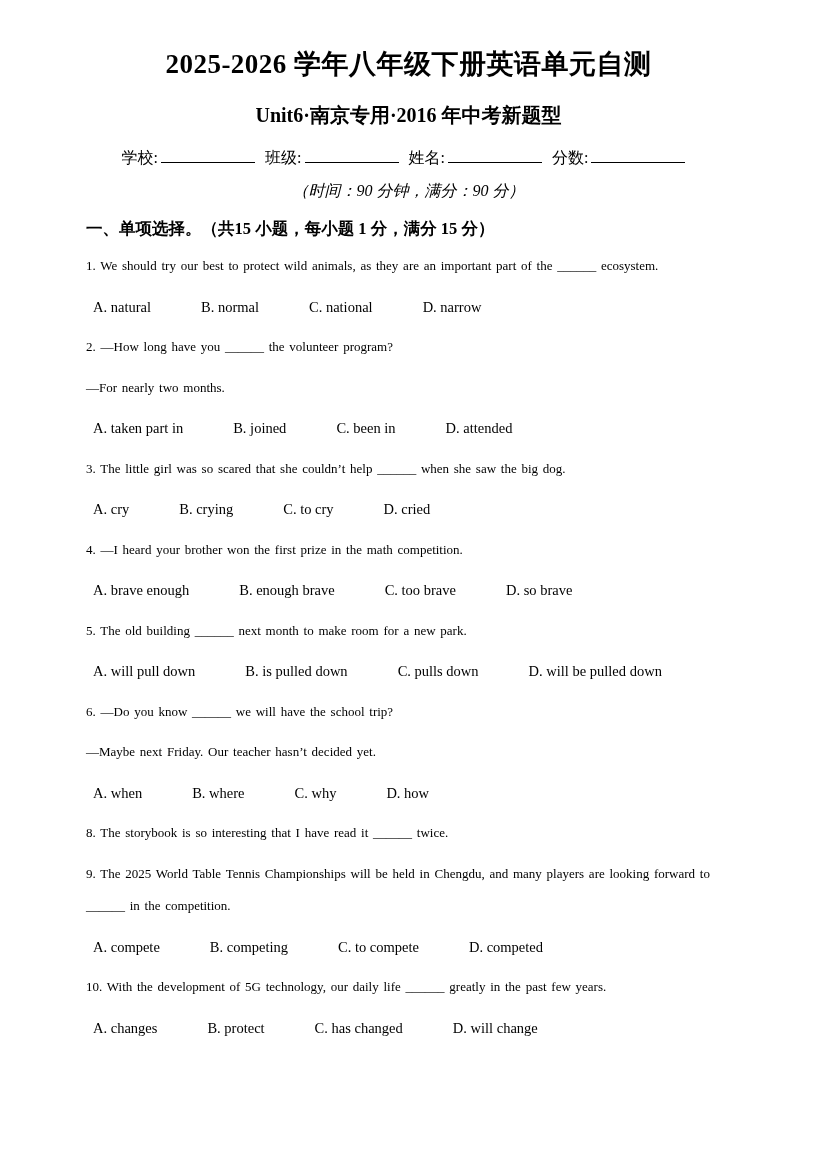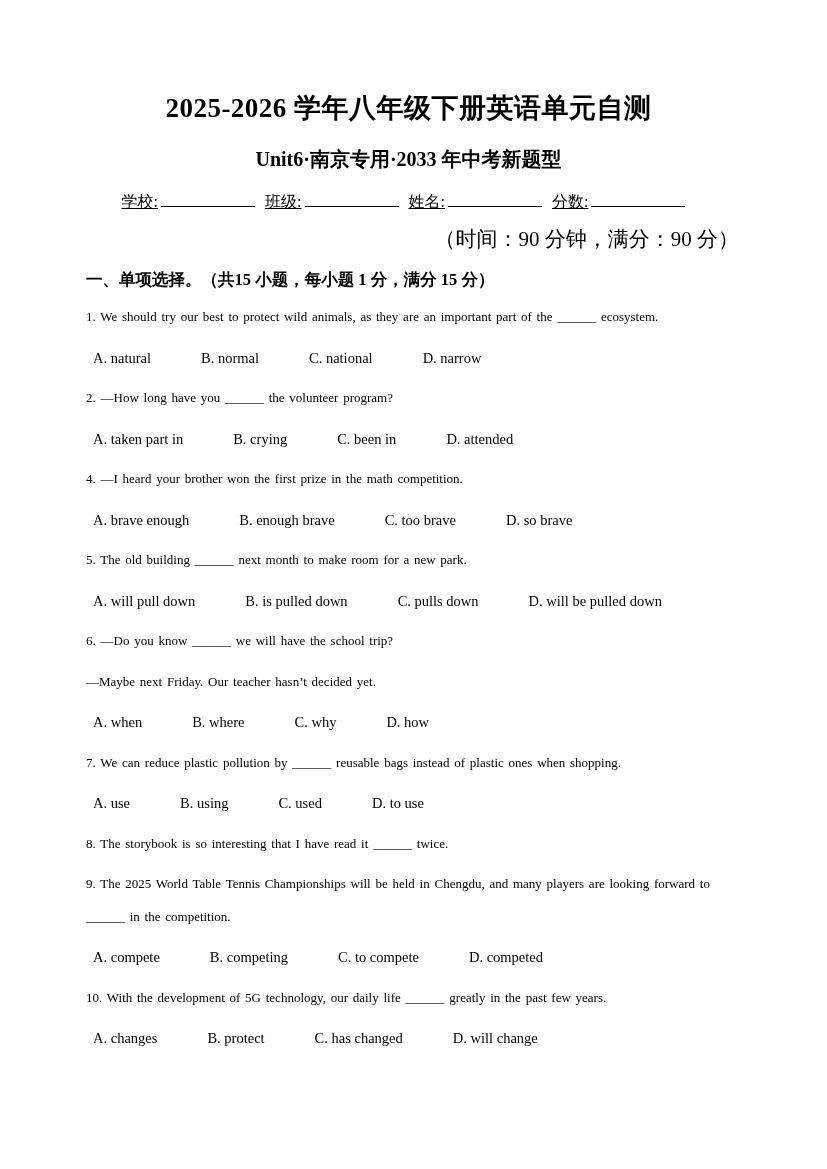--- a/index.html
+++ b/index.html
@@ -7,54 +7,55 @@
     width: 827px;
     min-height: 1169px;
     background: #ffffff;
     color: #000000;
     font-family: "Liberation Serif", "DejaVu Serif", serif;
   }
   .page {
     box-sizing: border-box;
     width: 817px;
     min-height: 1169px;
-    padding: 90px 78px 40px 78px;
+    padding: 46px 78px 40px 78px;
   }
   .page-title {
     font-size: 27px;
     font-weight: bold;
     text-align: center;
     margin: 0 0 20px 0;
     letter-spacing: 0.5px;
   }
   .page-subtitle {
     font-size: 20px;
     font-weight: bold;
     text-align: center;
     margin: 0 0 18px 0;
   }
   .info-line {
     text-align: center;
     font-size: 16px;
     margin: 0 0 12px 0;
     white-space: nowrap;
   }
-  .info-field { display: inline-block; text-decoration: underline; }
+  .info-field { display: inline-block; }
   .blank {
     display: inline-block;
     width: 94px;
     height: 15px;
     border-bottom: 1px solid #000;
     margin: 0 10px 0 3px;
     vertical-align: baseline;
   }
   .time-line {
-    text-align: right;
-    font-size: 21px;
+    text-align: center;
+    font-size: 16px;
     margin: 0 0 16px 0;
+    font-style: italic;
   }
   .section-heading {
     font-size: 16.5px;
     font-weight: bold;
     margin: 4px 0 10px 8px;
   }
   .question { margin: 0; }
   .stem {
     font-size: 13px;
     line-height: 32.5px;
@@ -74,55 +75,56 @@
   }
   .option:last-child { margin-right: 0; }
 </style>
 </head>
 <body>
 
 <div class="page">
 
   <h1 class="page-title">2025-2026 学年八年级下册英语单元自测</h1>
 
-  <h2 class="page-subtitle">Unit6·南京专用·2033 年中考新题型</h2>
+  <h2 class="page-subtitle">Unit6·南京专用·2016 年中考新题型</h2>
 
   <div class="info-line">
     <span class="info-field"><span>学校:</span><span class="blank"></span></span><span class="info-field"><span>班级:</span><span class="blank"></span></span><span class="info-field"><span>姓名:</span><span class="blank"></span></span><span class="info-field"><span>分数:</span><span class="blank"></span></span>
   </div>
 
   <div class="time-line">（时间：90 分钟，满分：90 分）</div>
 
   <div class="section-heading">一、单项选择。（共15 小题，每小题 1 分，满分 15 分）</div>
 
   <div id="questions">
       <div class="question">
         <p class="stem">1. We should try our best to protect wild animals, as they are an important part of the ______ ecosystem.</p>
         <p class="options"><span class="option">A. natural</span><span class="option">B. normal</span><span class="option">C. national</span><span class="option">D. narrow</span></p>
       </div>
       <div class="question">
         <p class="stem">2. —How long have you ______ the volunteer program?</p>
-        <p class="options"><span class="option">A. taken part in</span><span class="option">B. crying</span><span class="option">C. been in</span><span class="option">D. attended</span></p>
+        <p class="stem">—For nearly two months.</p>
+        <p class="options"><span class="option">A. taken part in</span><span class="option">B. joined</span><span class="option">C. been in</span><span class="option">D. attended</span></p>
+      </div>
+      <div class="question">
+        <p class="stem">3. The little girl was so scared that she couldn’t help ______ when she saw the big dog.</p>
+        <p class="options"><span class="option">A. cry</span><span class="option">B. crying</span><span class="option">C. to cry</span><span class="option">D. cried</span></p>
       </div>
       <div class="question">
         <p class="stem">4. —I heard your brother won the first prize in the math competition.</p>
         <p class="options"><span class="option">A. brave enough</span><span class="option">B. enough brave</span><span class="option">C. too brave</span><span class="option">D. so brave</span></p>
       </div>
       <div class="question">
         <p class="stem">5. The old building ______ next month to make room for a new park.</p>
         <p class="options"><span class="option">A. will pull down</span><span class="option">B. is pulled down</span><span class="option">C. pulls down</span><span class="option">D. will be pulled down</span></p>
       </div>
       <div class="question">
         <p class="stem">6. —Do you know ______ we will have the school trip?</p>
         <p class="stem">—Maybe next Friday. Our teacher hasn’t decided yet.</p>
         <p class="options"><span class="option">A. when</span><span class="option">B. where</span><span class="option">C. why</span><span class="option">D. how</span></p>
-      </div>
-      <div class="question">
-        <p class="stem">7. We can reduce plastic pollution by ______ reusable bags instead of plastic ones when shopping.</p>
-        <p class="options"><span class="option">A. use</span><span class="option">B. using</span><span class="option">C. used</span><span class="option">D. to use</span></p>
       </div>
       <div class="question">
         <p class="stem">8. The storybook is so interesting that I have read it ______ twice.</p>
       </div>
       <div class="question">
         <p class="stem">9. The 2025 World Table Tennis Championships will be held in Chengdu, and many players are looking forward to ______ in the competition.</p>
         <p class="options"><span class="option">A. compete</span><span class="option">B. competing</span><span class="option">C. to compete</span><span class="option">D. competed</span></p>
       </div>
       <div class="question">
         <p class="stem">10. With the development of 5G technology, our daily life ______ greatly in the past few years.</p>

